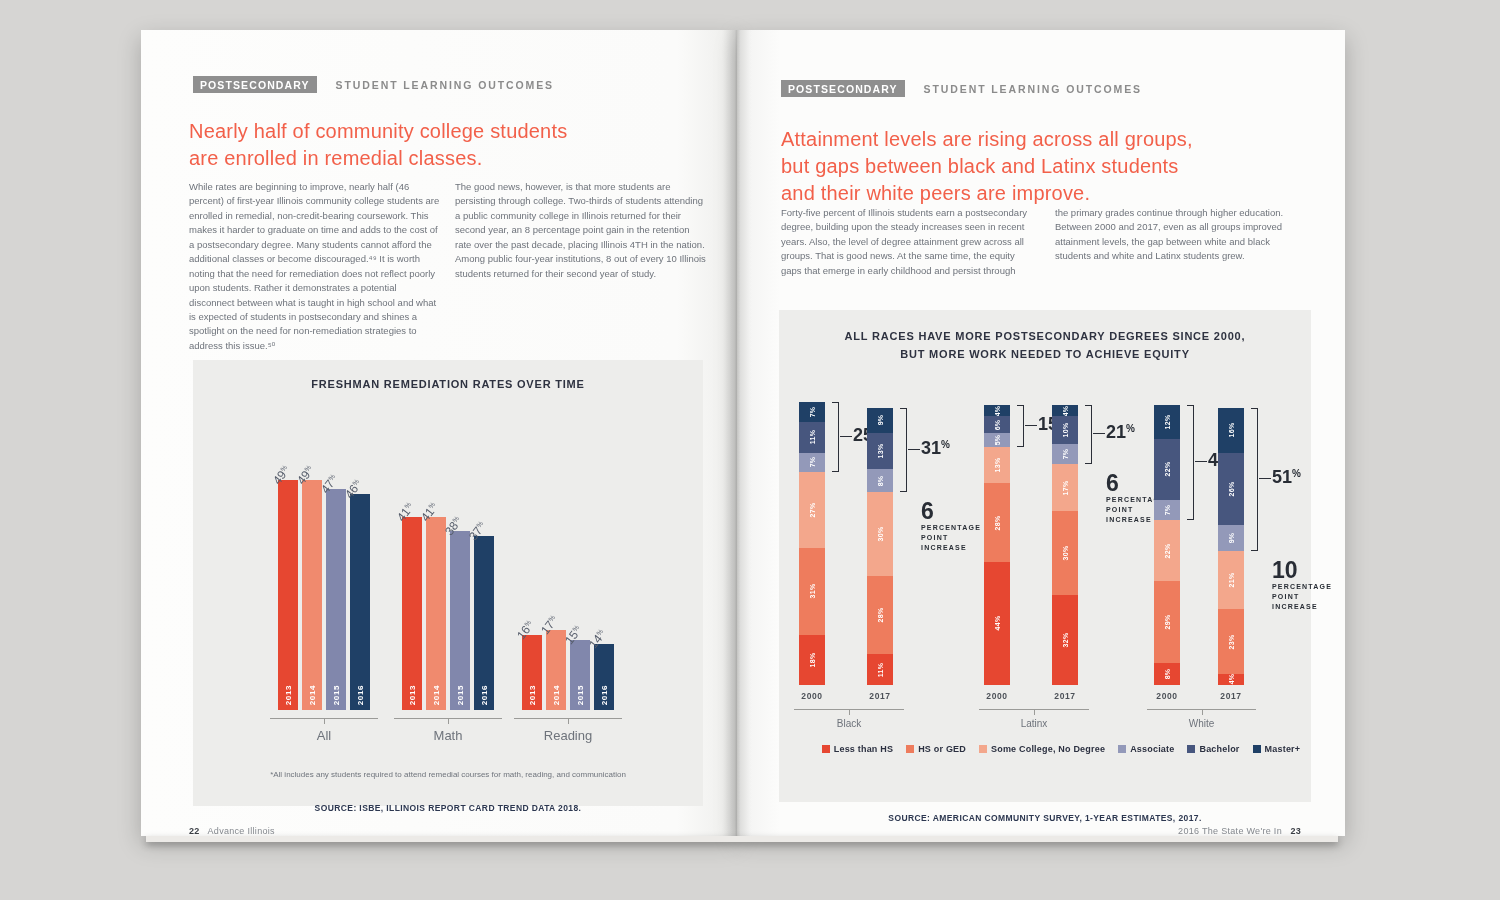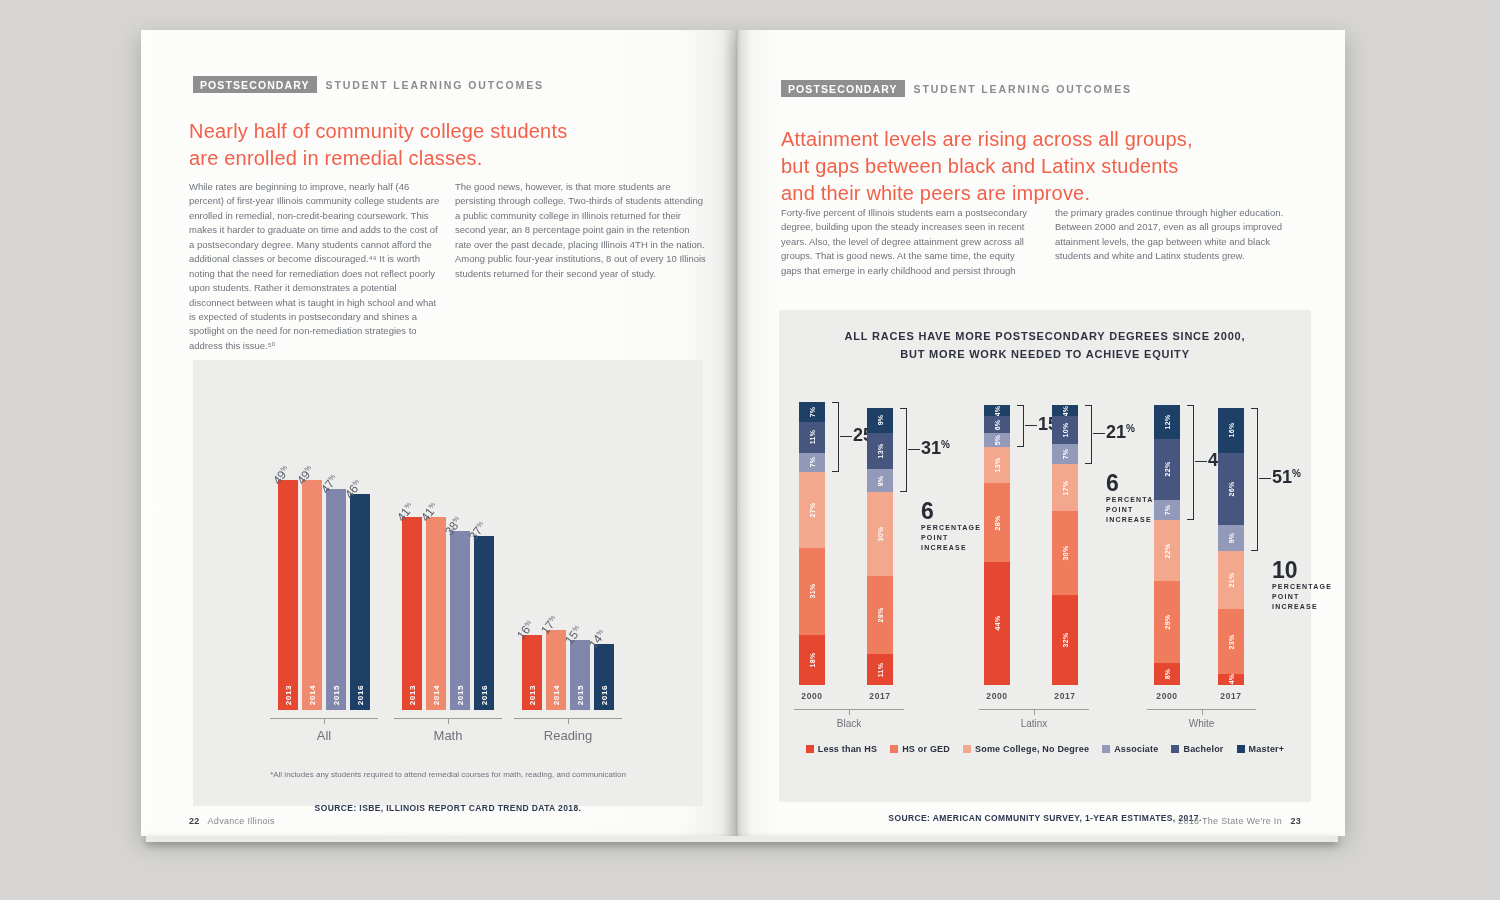--- a/index.html
+++ b/index.html
@@ -7,21 +7,21 @@
   .page{position:absolute;top:30px;height:806px;background:#fcfcfb;
     box-shadow:0 8px 22px rgba(0,0,0,0.22);}
   #left-page{left:141px;width:596px;
     background:linear-gradient(to right,#fdfdfc 0%,#fbfbfa 90%,#f0f0ee 98%,#e2e2e0 100%);}
   #right-page{left:737px;width:608px;
     background:linear-gradient(to right,#e6e6e4 0%,#f5f5f4 2%,#fcfcfb 7%,#fcfcfb 100%);}
   #spine{position:absolute;left:722px;top:30px;width:30px;height:806px;z-index:6;pointer-events:none;
     background:linear-gradient(to right,rgba(0,0,0,0) 0%,rgba(0,0,0,0.08) 42%,rgba(0,0,0,0.15) 50%,rgba(0,0,0,0.05) 62%,rgba(0,0,0,0) 100%);}
   #book-edge{position:absolute;left:146px;top:836px;width:1192px;height:6px;background:#eceae7;
     box-shadow:0 3px 7px rgba(0,0,0,0.28);}
-  .eyebrow{position:absolute;display:flex;align-items:center;gap:9px;}
+  .eyebrow{position:absolute;display:flex;align-items:center;gap:19px;}
   .badge{background:#8f8f8f;color:#ffffff;font-size:10.5px;font-weight:bold;
     letter-spacing:1.1px;padding:3px 7px 2px 7px;}
   .eyebrow-label{color:#8b8b8b;font-size:10.5px;font-weight:bold;letter-spacing:1.9px;}
   .page-title{position:absolute;font-size:20px;color:#f2604a;line-height:1.36;
     white-space:pre-line;letter-spacing:0.2px;}
   .body-col{position:absolute;width:252px;font-size:9.5px;line-height:1.52;color:#6e737b;}
   .chart-panel{position:absolute;background:#ededeb;}
   .panel-title{position:absolute;left:0;right:0;text-align:center;font-size:11px;
     font-weight:bold;letter-spacing:0.8px;color:#2e3240;white-space:pre-line;line-height:1.6;}
   .panel-subtitle{position:absolute;left:0;right:0;text-align:center;font-size:10px;color:#5f646b;}
@@ -48,41 +48,42 @@
   .syear{position:absolute;text-align:center;font-size:8.5px;font-weight:bold;color:#4c5158;letter-spacing:0.6px;}
   .bracket{position:absolute;width:7px;border:1.6px solid #2b2f38;border-left:none;box-sizing:border-box;}
   .bdash{position:absolute;right:-14px;top:calc(50% - 1px);width:12px;border-top:1.6px solid #2b2f38;}
   .blabel{position:absolute;font-size:18px;font-weight:bold;color:#282d35;}
   .bsup{font-size:10px;vertical-align:6px;font-weight:bold;}
   .inc{position:absolute;}
   .inc-num{font-size:23px;font-weight:bold;color:#282d35;line-height:1;}
   .inc-word{font-size:7px;font-weight:bold;color:#282d35;letter-spacing:1.2px;line-height:1.45;}
   .inc-word:first-of-type{margin-top:6px;}
   .sglabel{position:absolute;text-align:center;font-size:10px;color:#6e737b;}
-  #legend{position:absolute;left:0;top:434px;width:532px;display:flex;justify-content:center;gap:13px;}
+  #legend{position:absolute;left:0;top:434px;width:532px;display:flex;justify-content:center;gap:13px;padding-left:16px;}
   .legend-item{display:flex;align-items:center;gap:4px;}
   .swatch{width:8px;height:8px;display:inline-block;}
   .legend-label{font-size:9px;font-weight:bold;color:#2b3040;letter-spacing:0.2px;}
-  .footer{position:absolute;bottom:10px;font-size:9px;color:#85898f;letter-spacing:0.3px;}
+  .footer{position:absolute;bottom:0;font-size:9px;color:#85898f;letter-spacing:0.3px;}
   .footer .fnum{color:#3a3e45;font-weight:bold;}
 </style>
 </head>
 <body>
 
 <div class="page" id="left-page">
   <div class="eyebrow" style="left:52px;top:46px;">
     <span class="badge">POSTSECONDARY</span>
     <span class="eyebrow-label">STUDENT LEARNING OUTCOMES</span>
   </div>
   <div class="page-title" style="left:48px;top:88px;">Nearly half of community college students
 are enrolled in remedial classes.</div>
   <div class="body-col" style="left:48px;top:150px;">While rates are beginning to improve, nearly half (46 percent) of first-year Illinois community college students are enrolled in remedial, non-credit-bearing coursework. This makes it harder to graduate on time and adds to the cost of a postsecondary degree. Many students cannot afford the additional classes or become discouraged.⁴⁹  It is worth noting that the need for remediation does not reflect poorly upon students. Rather it demonstrates a potential disconnect between what is taught in high school and what is expected of students in postsecondary and shines a spotlight on the need for non-remediation strategies to address this issue.⁵⁰</div>
   <div class="body-col" style="left:314px;top:150px;">The good news, however, is that more students are persisting through college. Two-thirds of students attending a public community college in Illinois returned for their second year, an 8 percentage point gain in the retention rate over the past decade, placing Illinois 4TH in the nation. Among public four-year institutions, 8 out of every 10 Illinois students returned for their second year of study.</div>
 
   <div class="chart-panel" style="left:52px;top:330px;width:510px;height:446px;">
+    <div class="panel-title" style="top:16px;">FRESHMAN REMEDIATION RATES OVER TIME</div>
     <div id="left-plot">
         <div class="vbar" style="left: 85px; top: 119.7px; width: 20px; height: 230.3px; background: rgb(230, 71, 49);">
           <span class="bar-year">2013</span>
         </div>
         <span class="bar-val" style="left: 88px; top: 112.7px;">49<span class="sup">%</span></span>
         <div class="vbar" style="left: 109px; top: 119.7px; width: 20px; height: 230.3px; background: rgb(240, 138, 110);">
           <span class="bar-year">2014</span>
         </div>
         <span class="bar-val" style="left: 112px; top: 112.7px;">49<span class="sup">%</span></span>
         <div class="vbar" style="left: 133px; top: 129.1px; width: 20px; height: 220.9px; background: rgb(129, 135, 172);">

